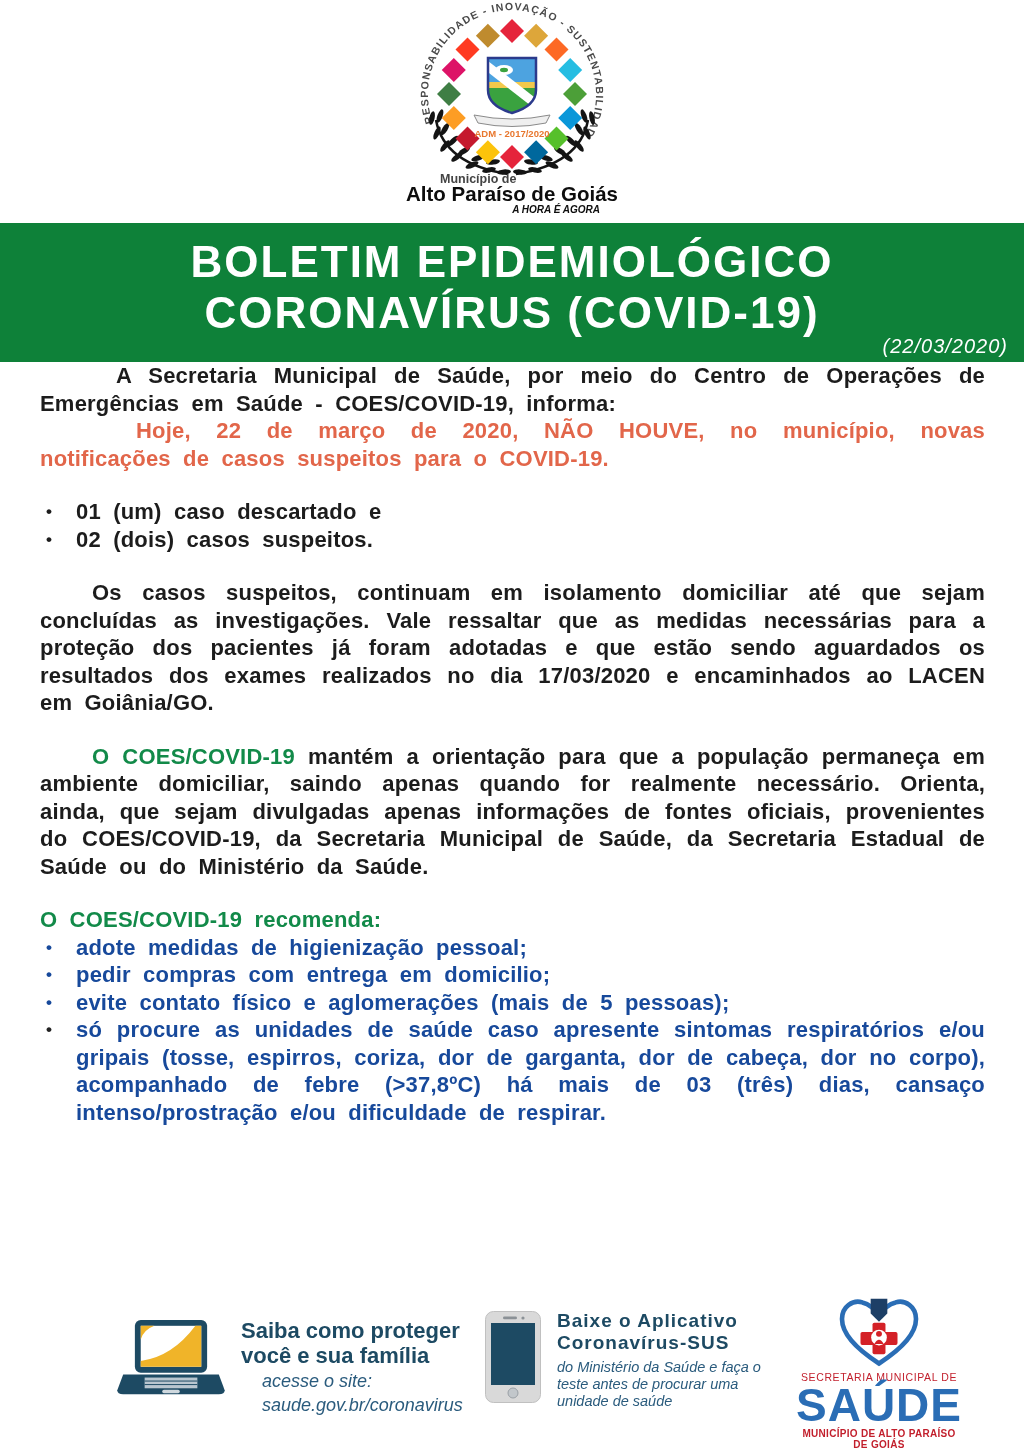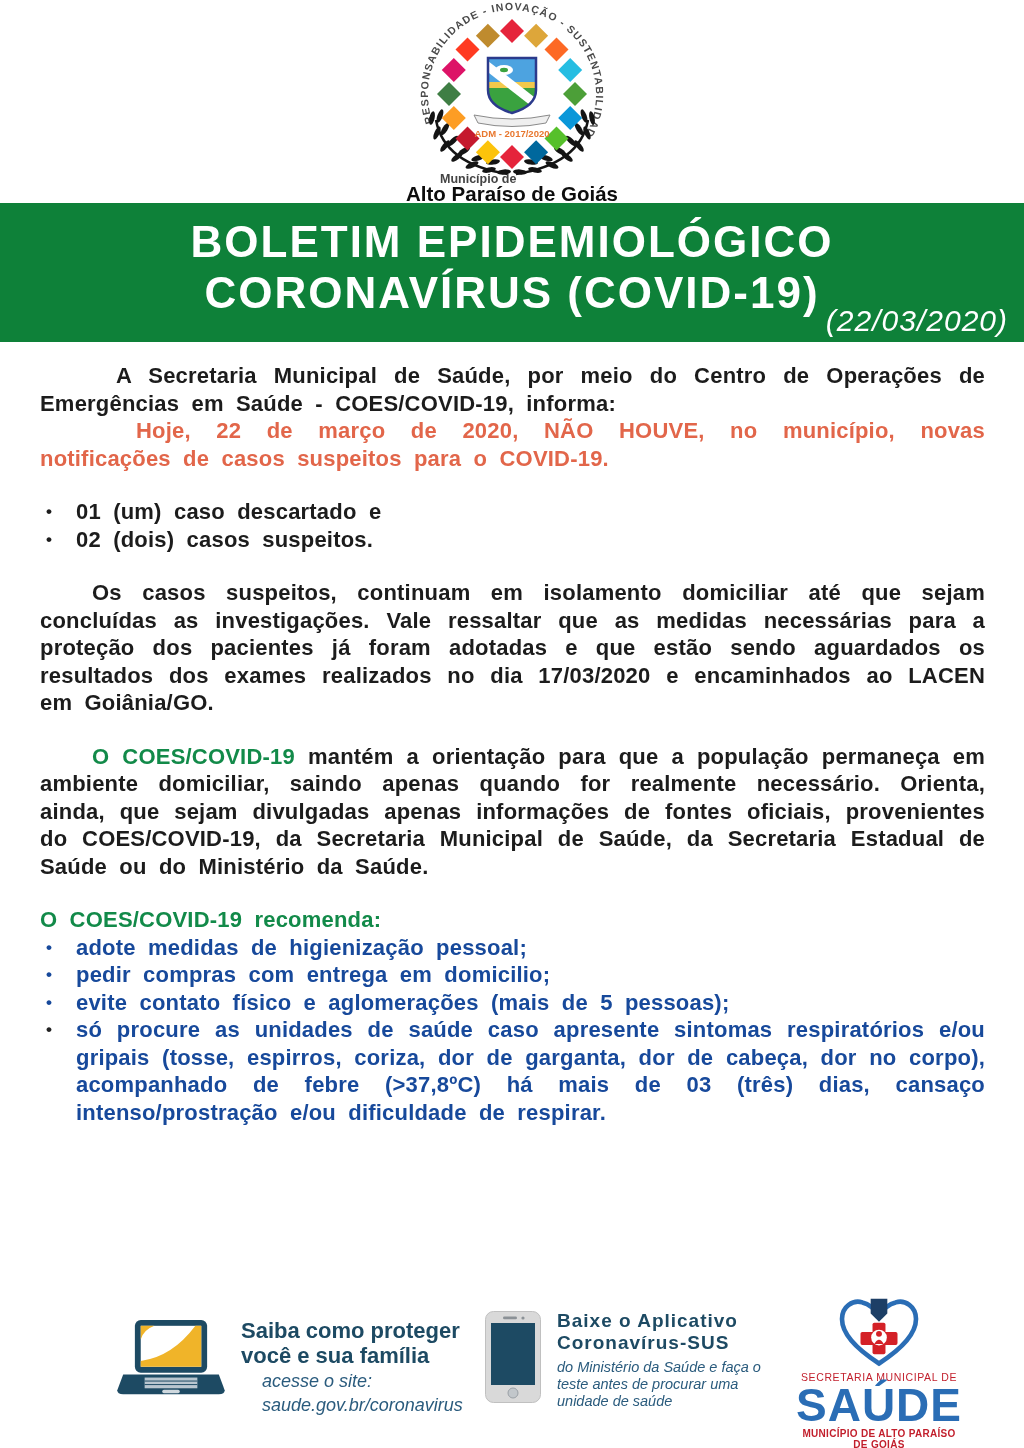--- a/index.html
+++ b/index.html
@@ -4,29 +4,29 @@
 <style>
   html,body{margin:0;padding:0;background:#fff;}
   .page{
     width:1024px;height:1448px;position:relative;background:#ffffff;
     font-family:"Liberation Sans",sans-serif;overflow:hidden;
   }
   
   .header{height:213px;display:flex;justify-content:center;align-items:flex-start;padding-top:2px;box-sizing:border-box;}
   
   .banner{
-    position:absolute;top:203px;left:0;width:1024px;height:139px;
+    position:absolute;top:223px;left:0;width:1024px;height:139px;
     background:#0e8139;color:#ffffff;box-sizing:border-box;
   }
   .banner .t{
     text-align:center;font-weight:bold;font-size:44px;letter-spacing:2px;line-height:51px;
   }
   .banner .t1{padding-top:13px;}
   .banner .date{
-    position:absolute;right:16px;bottom:4px;font-style:italic;font-size:30px;letter-spacing:1px;
+    position:absolute;right:16px;bottom:4px;font-style:italic;font-size:20px;letter-spacing:1px;
   }
   
   .doc{
     position:absolute;top:362px;left:40px;width:945px;
     font-weight:bold;font-size:22px;line-height:27.5px;color:#1c1c1c;
     letter-spacing:0.2px;word-spacing:6px;
   }
   .doc p{margin:0;text-align:justify;}
   .p1{text-indent:76px;}
   .p2{text-indent:96px;color:#e2664a;margin-bottom:26px !important;}

